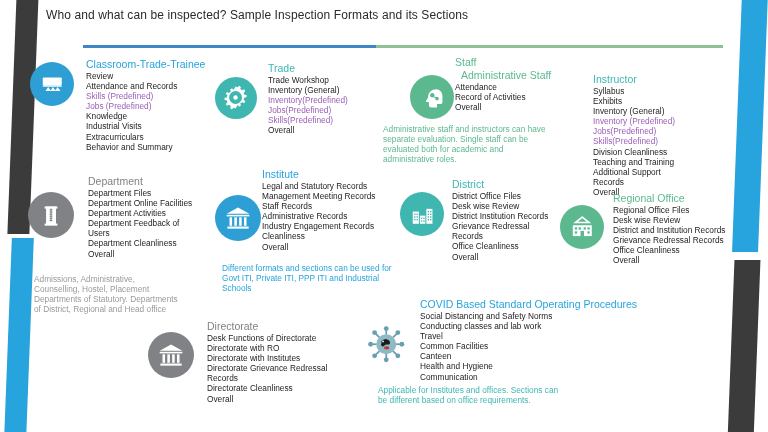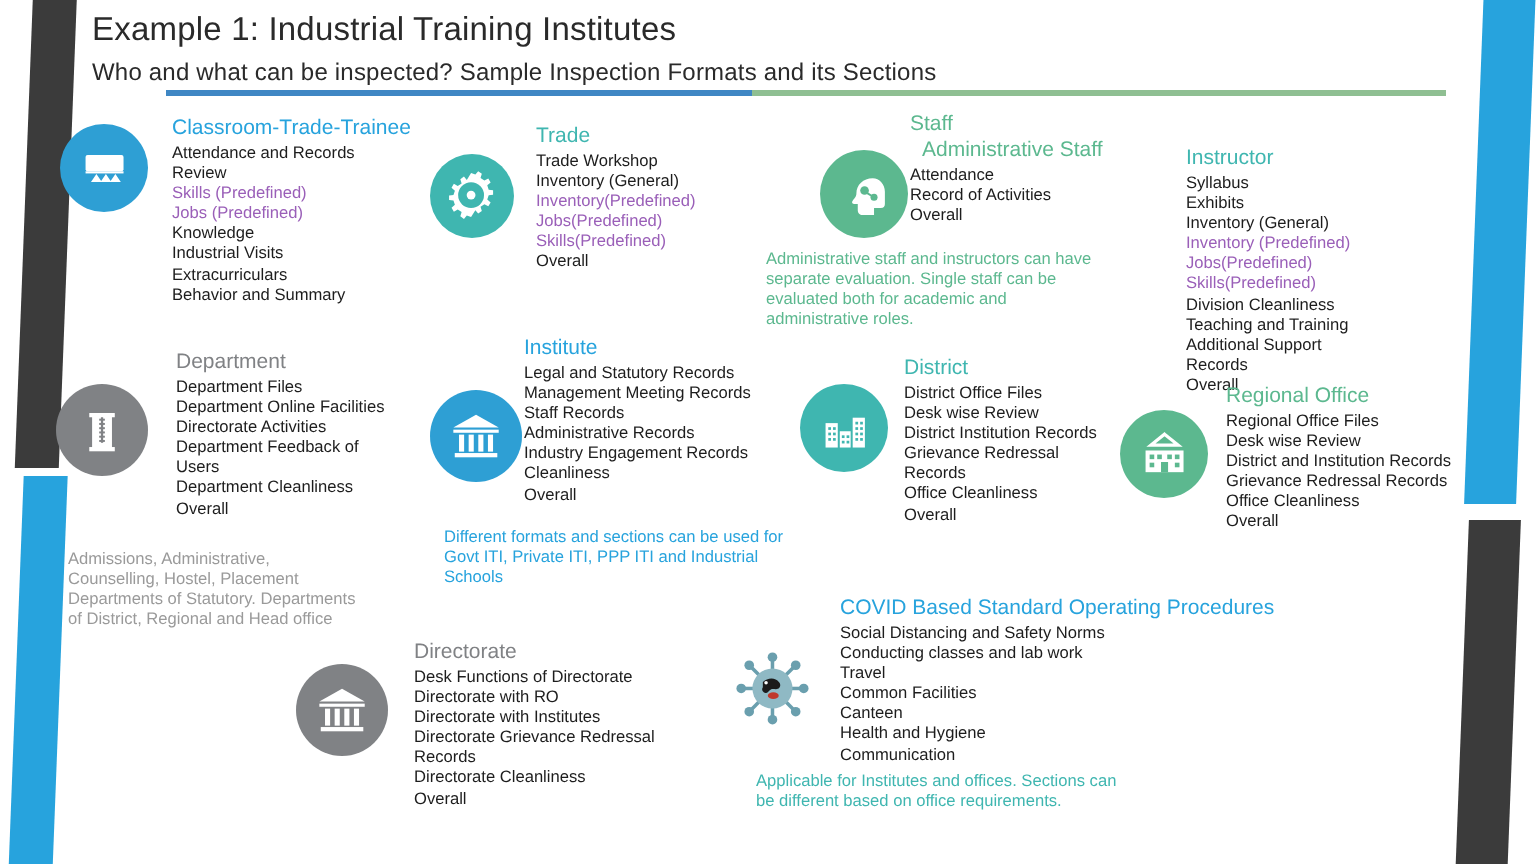--- a/index.html
+++ b/index.html
@@ -61,42 +61,41 @@
 <body>
 
 <div class="slide">
 
   <div class="edge edge-left-dark"></div>
   <div class="edge edge-left-blue"></div>
   <div class="edge edge-right-blue"></div>
   <div class="edge edge-right-dark"></div>
 
   <div class="title-block">
-    <div class="title-line">Example 1: Industrial Training Institutes</div>
     <div class="title-line second">Who and what can be inspected?  Sample Inspection Formats and its Sections</div>
   </div>
   <div class="rule rule-blue"></div>
   <div class="rule rule-green"></div>
 
   <div id="blocks-root">
       <div class="block" style="left: 0px; top: 0px; width: 768px; height: 432px; pointer-events: none;">
         <div class="circle" style="left: 30px; top: 62px; width: 44px; height: 44px; background: rgb(46, 159, 212); pointer-events: auto;">
           <span style="width: 32.56px; height: 32.56px;">
             <svg viewBox="0 0 48 48" width="100%" height="100%" style="display:block">
               <rect x="10" y="14" width="28" height="12" rx="1.5" fill="#fff"></rect>
               <path d="M14 34 l4-6 4 6z M21 34 l4-6 4 6z M28 34 l4-6 4 6z" fill="#fff"></path>
               <rect x="10" y="26" width="28" height="1.6" fill="#fff"></rect>
             </svg>
           </span>
         </div>
         <div class="txt" style="left: 86px; top: 58px; width: 210px; pointer-events: auto;">
           <div class="heading" style="color: rgb(39, 163, 221);">Classroom-Trade-Trainee</div>
           <div class="lines">
+            <div>Review</div>
             <div>Attendance and Records</div>
-            <div>Review</div>
             <div class="hl">Skills (Predefined)</div>
             <div class="hl">Jobs (Predefined)</div>
             <div>Knowledge</div>
             <div>Industrial Visits</div>
             <div>Extracurriculars</div>
             <div>Behavior and Summary</div>
           </div>
         </div>
       </div>
       <div class="block" style="left: 0px; top: 0px; width: 678px; height: 432px; pointer-events: none;">
@@ -183,21 +182,21 @@
               </g>
               <rect x="23.2" y="15" width="1.6" height="18" fill="#808285"></rect>
             </svg>
           </span>
         </div>
         <div class="txt" style="left: 88px; top: 175px; width: 210px; pointer-events: auto;">
           <div class="heading" style="color: rgb(128, 130, 133);">Department</div>
           <div class="lines">
             <div>Department Files</div>
             <div>Department Online Facilities</div>
-            <div>Directorate Activities</div>
+            <div>Department Activities</div>
             <div>Department Feedback of</div>
             <div>Users</div>
             <div>Department Cleanliness</div>
             <div>Overall</div>
           </div>
           <div class="note" style="color: rgb(154, 154, 154); margin-top: 2px; position: absolute; left: -54px; top: 97px;">
             <div>Admissions, Administrative,</div>
             <div>Counselling, Hostel, Placement</div>
             <div>Departments of Statutory. Departments</div>
             <div>of District, Regional and Head office</div>

